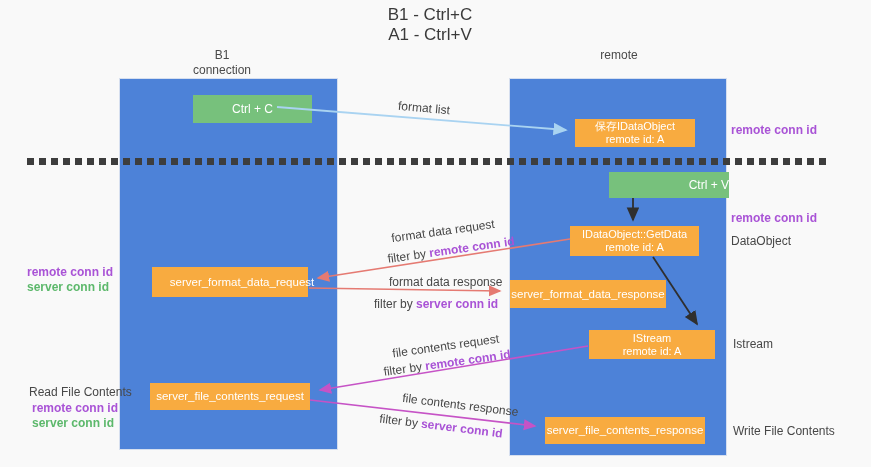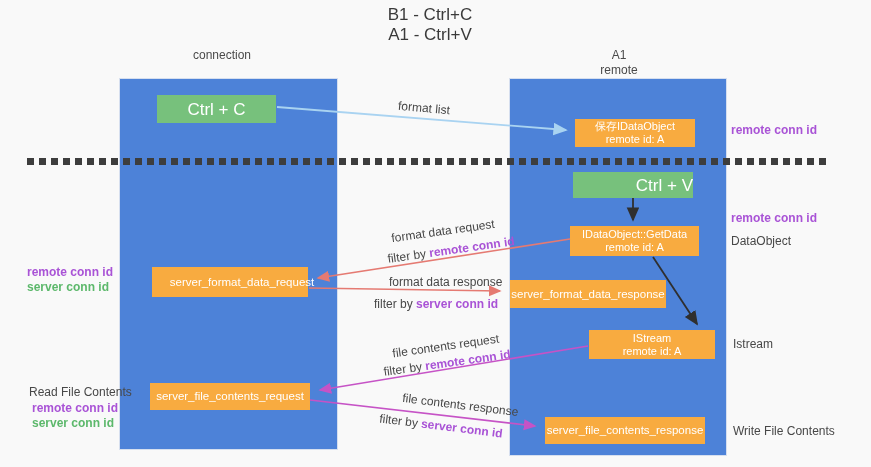--- a/index.html
+++ b/index.html
@@ -10,21 +10,21 @@
   }
   .title { position:absolute; left:335px; top:5px; width:190px; text-align:center;
            font-size:17px; line-height:20px; color:#3a3a3a; }
   .hdr { position:absolute; text-align:center; font-size:12px; line-height:15px; color:#4a4a4a; }
   .lane { position:absolute; background:#4d82d8; border:1px solid #d6dfef; box-sizing:border-box; }
   .dashes { position:absolute; left:27px; top:158px; width:804px; height:7px;
             background:repeating-linear-gradient(90deg,#3d3d3d 0 7px,transparent 7px 12px); }
   .box { position:absolute; display:flex; flex-direction:column; align-items:center;
          justify-content:center; color:#fff; text-align:center; box-sizing:border-box;
          white-space:nowrap; }
-  .green { background:#77c17c; font-size:17px; }
+  .green { background:#77c17c; font-size:12px;margin-left:36px; }
   .orange { background:#f8ab40; font-size:11px; }
   .orange.single { font-size:11.5px; }
   .box .ln { line-height:13px; }
   .lbl { position:absolute; font-size:12px; line-height:14px; white-space:nowrap; color:#474747; }
   .purple { color:#a953d6; font-weight:bold; }
   .greentxt { color:#5cb86b; font-weight:bold; }
   .rot-up { transform:rotate(-8deg); }
   .rot-dn { transform:rotate(7deg); }
   .rot-sl { transform:rotate(5deg); }
   svg.overlay { position:absolute; left:0; top:0; pointer-events:none; }
@@ -33,24 +33,24 @@
 <body>
 
 <div class="canvas">
 
   <div class="title">
     <div>B1 - Ctrl+C</div>
     <div>A1 - Ctrl+V</div>
   </div>
 
   <div class="hdr" style="left:160px;top:48px;width:124px;">
+    <div>B1</div>
     <div>connection</div>
   </div>
   <div class="hdr" style="left:557px;top:48px;width:124px;">
-    <div>A1</div>
     <div>remote</div>
   </div>
 
   <div class="lane" style="left:119px;top:78px;width:219px;height:372px;"></div>
   <div class="lane" style="left:509px;top:78px;width:218px;height:378px;"></div>
 
   <div class="dashes"></div>
 
   <div class="box green" style="left:157px;top:95px;width:119px;height:28px;">
     <span class="ln">Ctrl + C</span>

